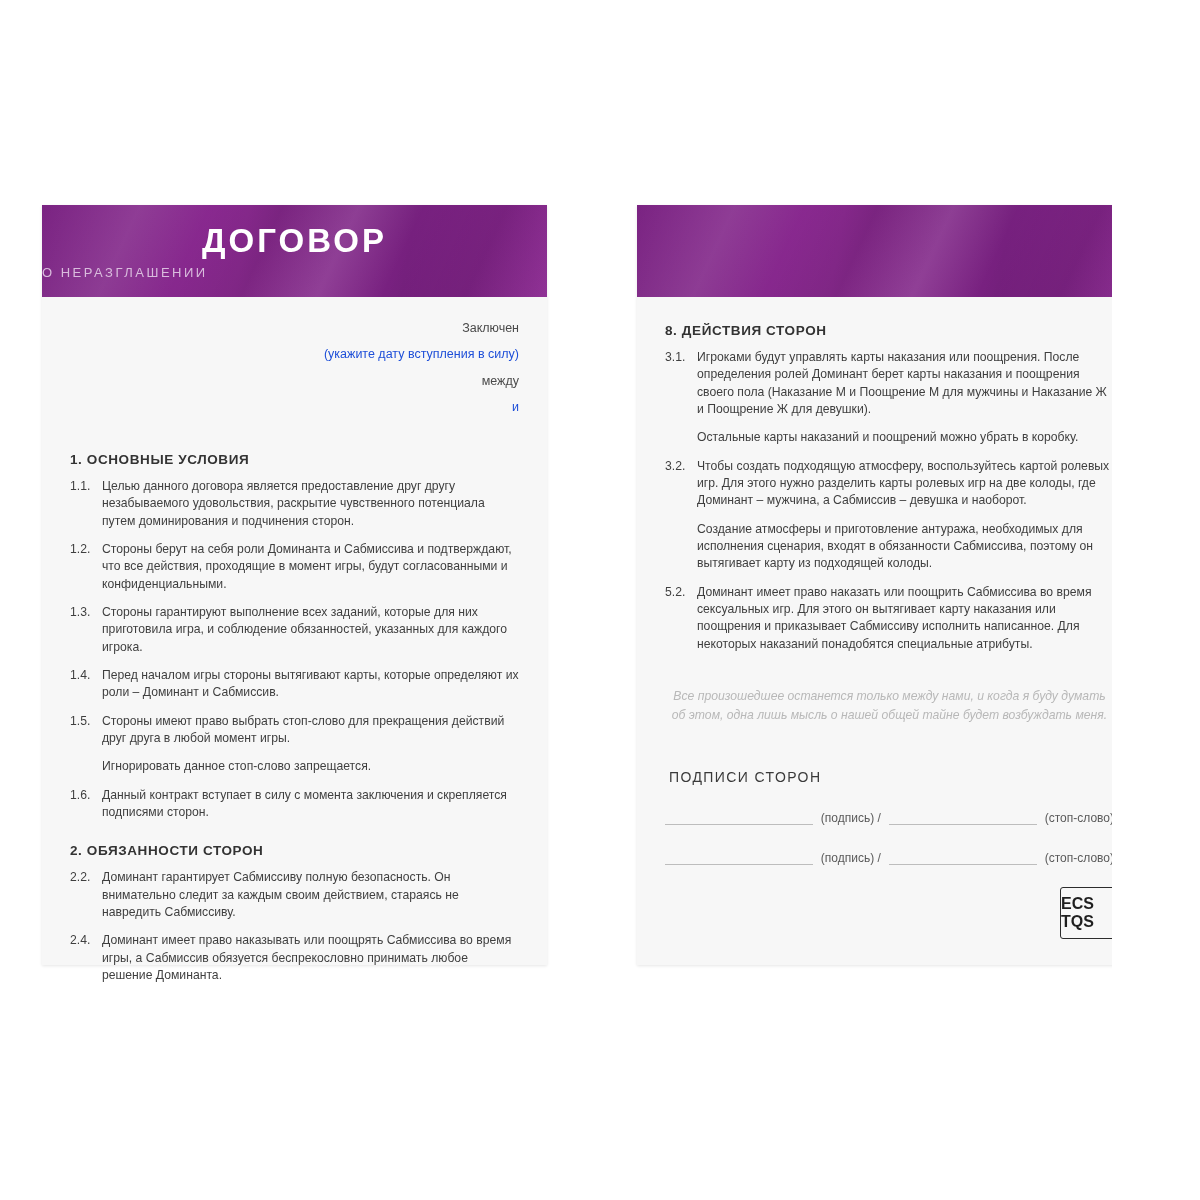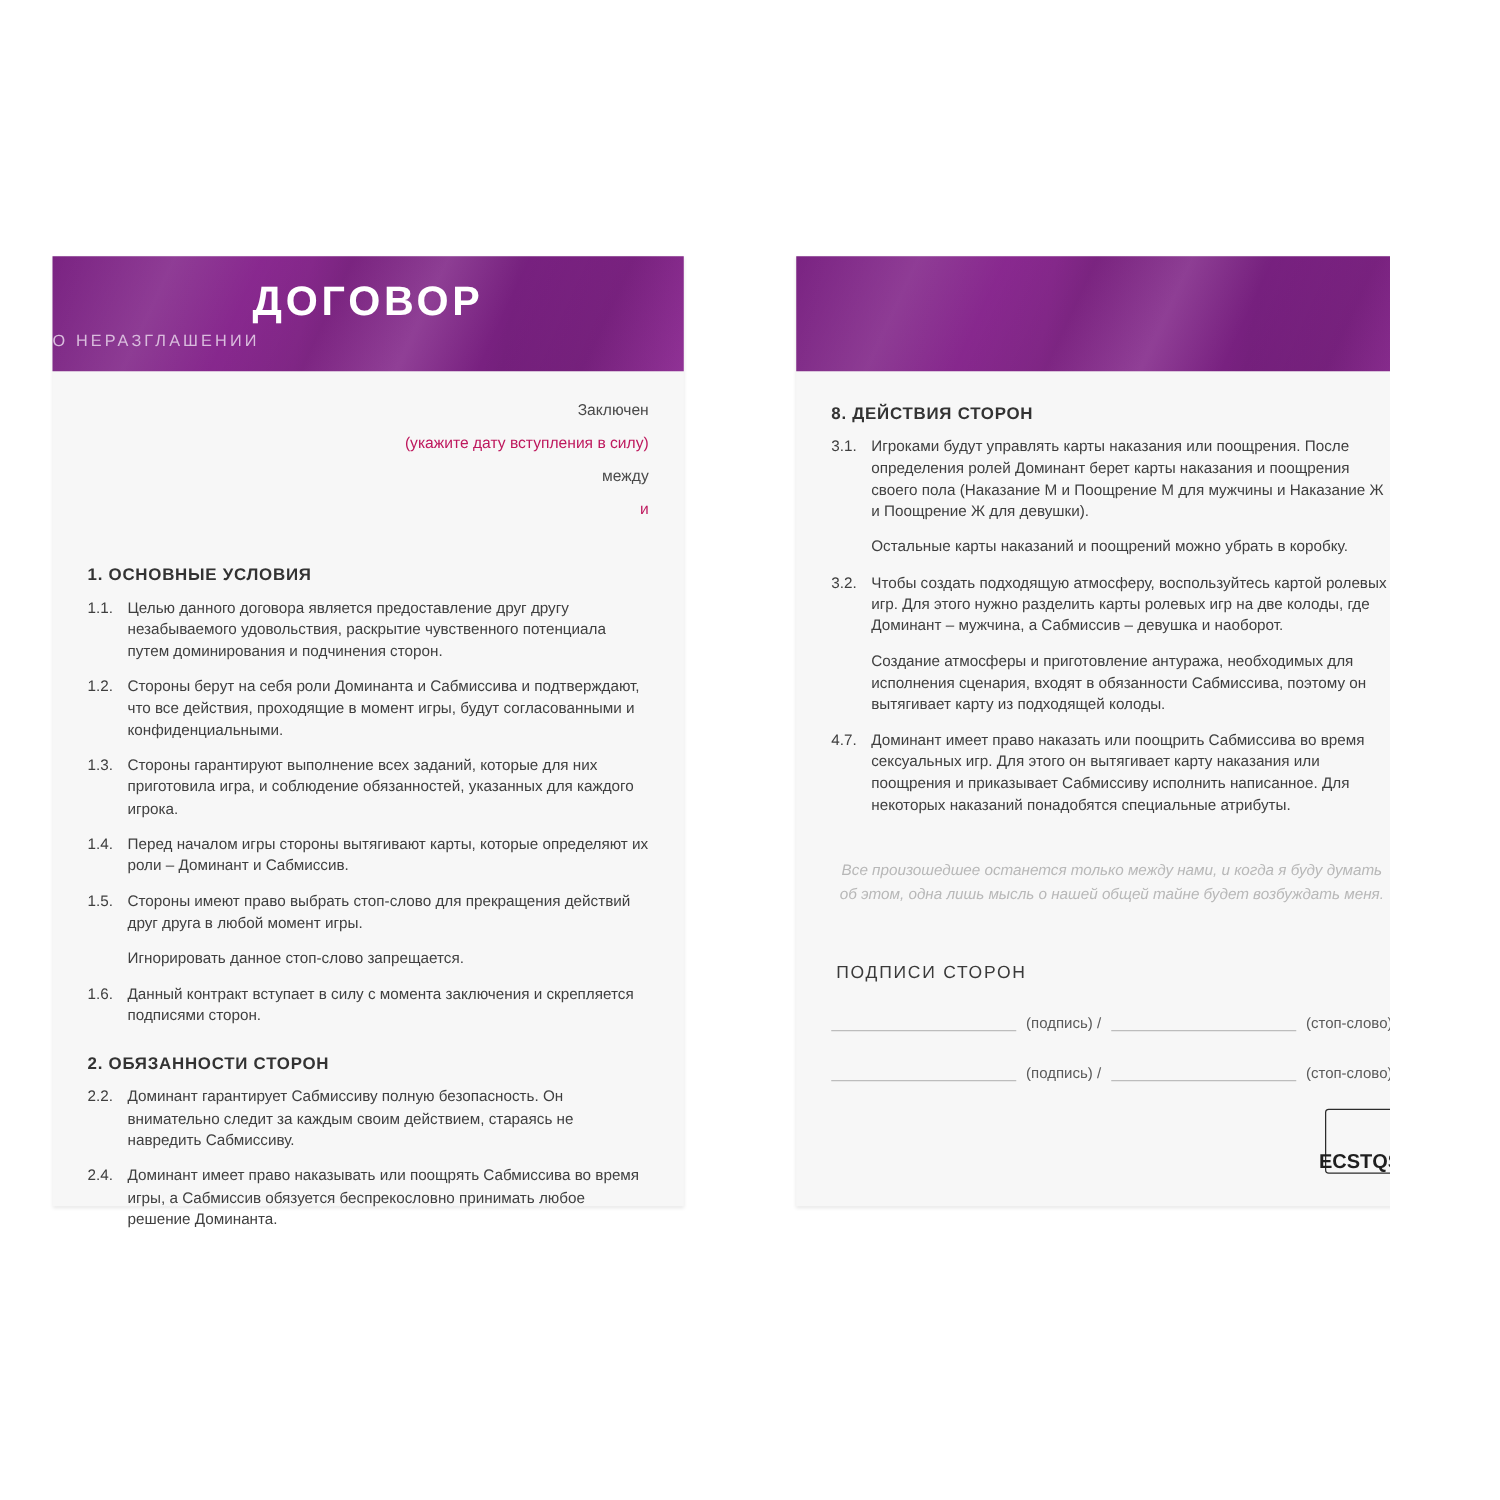--- a/index.html
+++ b/index.html
@@ -75,21 +75,21 @@
     margin-bottom: 13px;
     flex-direction: column;
   }
   .fillrow .lbl { white-space: nowrap; }
   .rule {
     flex: 1 1 auto;
     border-bottom: 1px solid #b9b9b9;
     height: 12px;
     margin: 0 7px;
   }
-  .note { white-space: nowrap; color: #be185d; text-align: right; }
+  .note { white-space: nowrap; color: #1d4ed8; text-align: right; }
 
   
   h2.sect {
     font-size: 13.5px;
     font-weight: bold;
     letter-spacing: 0.6px;
     color: #333333;
     margin: 22px 0 11px 0;
   }
   h2.sect.first { margin-top: 26px; }
@@ -150,22 +150,22 @@
 
   
   .logo {
     position: absolute;
     right: 26px;
     bottom: 26px;
     width: 56px; height: 52px;
     border: 1.6px solid #2c2c2c;
     border-radius: 3px;
     display: flex;
-    flex-direction: row;
-    align-items: flex-end;
+    flex-direction: column;
+    align-items: flex-start;
     justify-content: center;
     line-height: 1.0;
   }
   .logo .l1, .logo .l2 {
     font-size: 16px;
     font-weight: bold;
     color: #1f1f1f;
     letter-spacing: 0px;
   }
   .logo .l2 { margin-top: 2px; }
@@ -257,21 +257,21 @@
         <span class="txt">Остальные карты наказаний и поощрений можно убрать в коробку.</span>
       </div>
       <div class="clause">
         <span class="num">3.2.</span>
         <span class="txt">Чтобы создать подходящую атмосферу, воспользуйтесь картой ролевых игр. Для этого нужно разделить карты ролевых игр на две колоды, где Доминант – мужчина, а Сабмиссив – девушка и наоборот.</span>
       </div>
       <div class="clause indented">
         <span class="txt">Создание атмосферы и приготовление антуража, необходимых для исполнения сценария, входят в обязанности Сабмиссива, поэтому он вытягивает карту из подходящей колоды.</span>
       </div>
       <div class="clause">
-        <span class="num">4.7.</span>
+        <span class="num">5.2.</span>
         <span class="txt">Доминант имеет право наказать или поощрить Сабмиссива во время сексуальных игр. Для этого он вытягивает карту наказания или поощрения и приказывает Сабмиссиву исполнить написанное. Для некоторых наказаний понадобятся специальные атрибуты.</span>
       </div>
 
       <div class="quote">Все произошедшее останется только между нами, и когда я буду думать об этом, одна лишь мысль о нашей общей тайне будет возбуждать меня.</div>
 
       <h2 class="signhead">ПОДПИСИ СТОРОН</h2>
 
       <div class="signrow">
         <span class="sline"></span>
         <span class="cap mid">(подпись) /</span>

